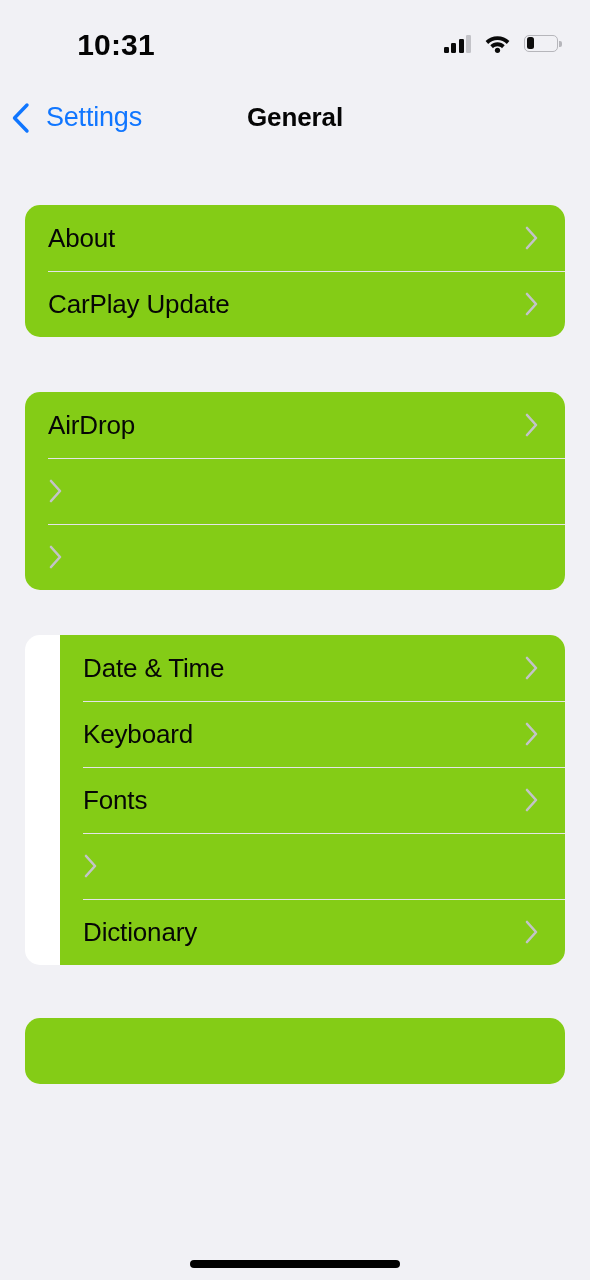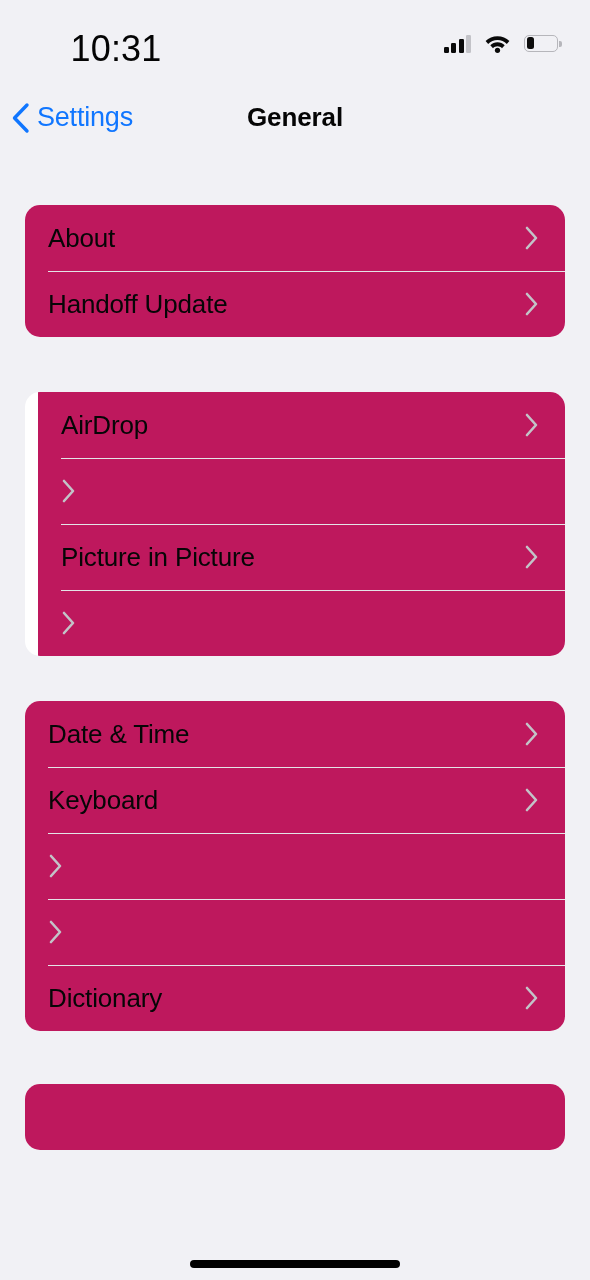--- a/index.html
+++ b/index.html
@@ -23,22 +23,22 @@
     display: flex;
     align-items: center;
   }
   .status-time {
     position: absolute;
     left: 0;
     right: 0;
     top: 28px;
     text-align: center;
     width: 232px;
-    font-size: 36px;
-    font-weight: normal;
+    font-size: 30px;
+    font-weight: bold;
     color: #040404;
     letter-spacing: 0.2px;
   }
   .status-right {
     position: absolute;
     right: 32px;
     top: 30px;
     display: flex;
     align-items: center;
     gap: 13px;
@@ -96,21 +96,21 @@
     height: 62px;
     position: relative;
   }
   .nav-back {
     position: absolute;
     left: 10px;
     top: 0;
     height: 62px;
     display: flex;
     align-items: center;
-    gap: 7px;
+    gap: 16px;
     cursor: pointer;
   }
   .back-chevron {
     display: block;
     margin-top: 1px;
   }
   .nav-back-label {
     font-size: 27px;
     color: #1076ff;
     letter-spacing: -0.2px;
@@ -134,33 +134,33 @@
   
   .scroll-area {
     padding: 0 25px;
   }
   .group {
     background: #ffffff;
     border-radius: 15px;
     overflow: hidden;
   }
   .group.g1 { margin-top: 57px; }
-  .group.g2 { margin-top: 55px; padding-left: 13px; }
+  .group.g2 { margin-top: 55px; }
   .group.g3 { margin-top: 45px; }
-  .group.g4 { margin-top: 45px; }
+  .group.g4 { margin-top: 45px; padding-left: 35px; }
   .group.g5 { margin-top: 53px; }
 
   .row {
     position: relative;
     height: 66px;
     display: flex;
     align-items: center;
     padding: 0 20px 0 23px;
     cursor: pointer;
-    background: #be185d;
+    background: #84cc16;
   }
   .row + .row::before {
     content: "";
     position: absolute;
     left: 23px;
     right: 0;
     top: 0;
     height: 1px;
     background: #e4e4e7;
   }
@@ -226,46 +226,40 @@
 <div class="scroll-area">
 
   <div class="group g1">
     <div class="row">
       <span class="row-label">About</span>
       <svg class="row-chevron" width="15" height="26" viewBox="0 0 15 26">
         <path d="M3 3 L12 13 L3 23" stroke="#c3c3c8" stroke-width="2.6" fill="none" stroke-linecap="round" stroke-linejoin="round"></path>
       </svg>
     </div>
     <div class="row">
-      <span class="row-label">Handoff Update</span>
+      <span class="row-label">CarPlay Update</span>
       <svg class="row-chevron" width="15" height="26" viewBox="0 0 15 26">
         <path d="M3 3 L12 13 L3 23" stroke="#c3c3c8" stroke-width="2.6" fill="none" stroke-linecap="round" stroke-linejoin="round"></path>
       </svg>
     </div>
   </div>
 
   <div class="group g2">
     <div class="row">
       <span class="row-label">AirDrop</span>
       <svg class="row-chevron" width="15" height="26" viewBox="0 0 15 26">
         <path d="M3 3 L12 13 L3 23" stroke="#c3c3c8" stroke-width="2.6" fill="none" stroke-linecap="round" stroke-linejoin="round"></path>
       </svg>
     </div>
     <div class="row">
       <svg class="row-chevron" width="15" height="26" viewBox="0 0 15 26">
         <path d="M3 3 L12 13 L3 23" stroke="#c3c3c8" stroke-width="2.6" fill="none" stroke-linecap="round" stroke-linejoin="round"></path>
       </svg>
     </div>
     <div class="row">
-      <span class="row-label">Picture in Picture</span>
-      <svg class="row-chevron" width="15" height="26" viewBox="0 0 15 26">
-        <path d="M3 3 L12 13 L3 23" stroke="#c3c3c8" stroke-width="2.6" fill="none" stroke-linecap="round" stroke-linejoin="round"></path>
-      </svg>
-    </div>
-    <div class="row">
       <svg class="row-chevron" width="15" height="26" viewBox="0 0 15 26">
         <path d="M3 3 L12 13 L3 23" stroke="#c3c3c8" stroke-width="2.6" fill="none" stroke-linecap="round" stroke-linejoin="round"></path>
       </svg>
     </div>
   </div>
 
 
   <div class="group g4">
     <div class="row">
       <span class="row-label">Date &amp; Time</span>
@@ -273,20 +267,21 @@
         <path d="M3 3 L12 13 L3 23" stroke="#c3c3c8" stroke-width="2.6" fill="none" stroke-linecap="round" stroke-linejoin="round"></path>
       </svg>
     </div>
     <div class="row">
       <span class="row-label">Keyboard</span>
       <svg class="row-chevron" width="15" height="26" viewBox="0 0 15 26">
         <path d="M3 3 L12 13 L3 23" stroke="#c3c3c8" stroke-width="2.6" fill="none" stroke-linecap="round" stroke-linejoin="round"></path>
       </svg>
     </div>
     <div class="row">
+      <span class="row-label">Fonts</span>
       <svg class="row-chevron" width="15" height="26" viewBox="0 0 15 26">
         <path d="M3 3 L12 13 L3 23" stroke="#c3c3c8" stroke-width="2.6" fill="none" stroke-linecap="round" stroke-linejoin="round"></path>
       </svg>
     </div>
     <div class="row">
       <svg class="row-chevron" width="15" height="26" viewBox="0 0 15 26">
         <path d="M3 3 L12 13 L3 23" stroke="#c3c3c8" stroke-width="2.6" fill="none" stroke-linecap="round" stroke-linejoin="round"></path>
       </svg>
     </div>
     <div class="row">

